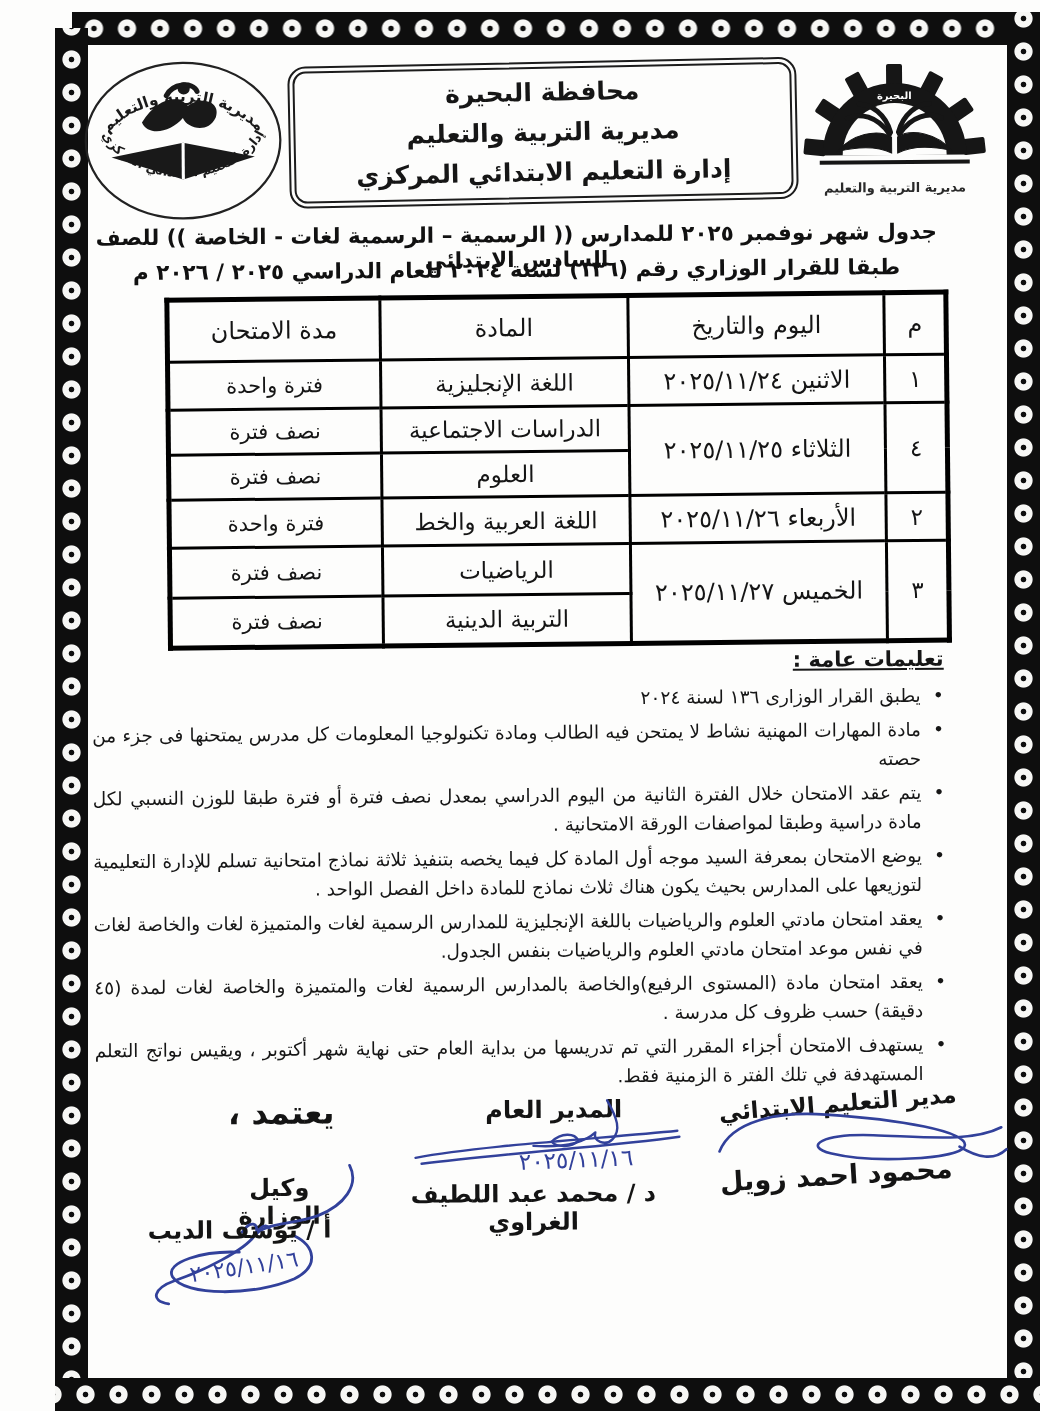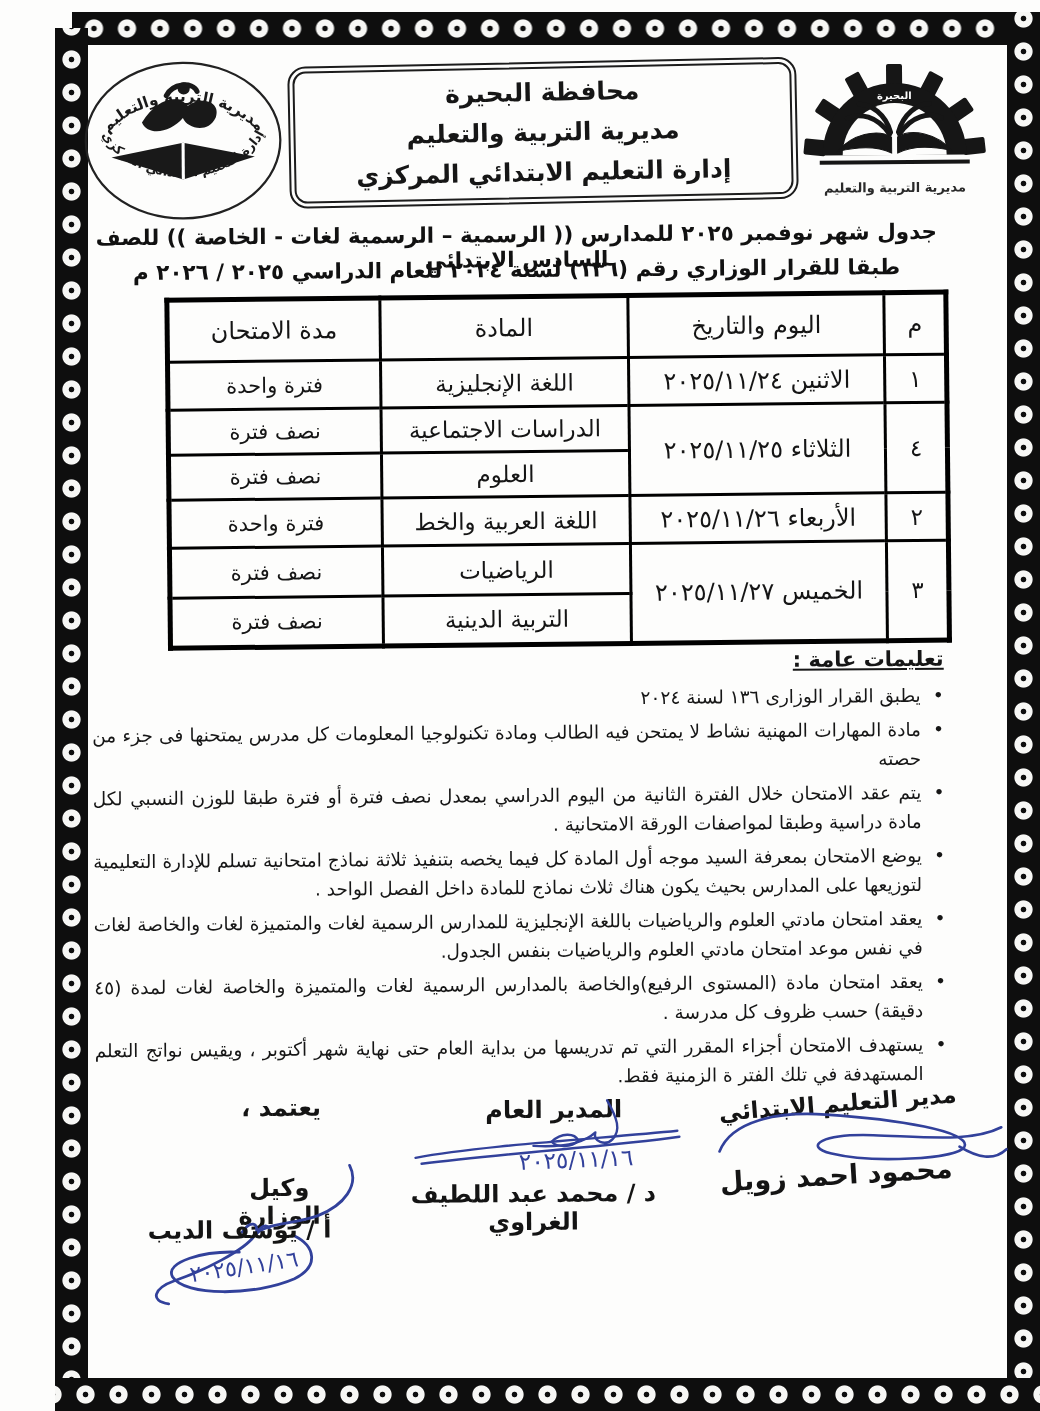--- a/index.html
+++ b/index.html
@@ -51,21 +51,21 @@
   .bullet{display:flex;gap:12px;margin-bottom:5px;font-size:18.5px;line-height:29px;}
   .bullet .dot{flex:0 0 auto;font-size:19px;line-height:29px;}
   .bullet .txt{text-align:justify;}
 
   
   .sig{position:absolute;font-weight:bold;color:#141414;}
   .sig-title-r{left:712px;top:1093px;width:245px;text-align:center;font-size:23px;transform:rotate(-4deg);}
   .sig-name-r{left:695px;top:1162px;width:275px;text-align:center;font-size:27px;transform:rotate(-3deg);letter-spacing:-1px;}
   .sig-title-c{left:468px;top:1096px;width:165px;text-align:center;font-size:24px;}
   .sig-name-c{left:382px;top:1180px;width:295px;text-align:center;font-size:24px;}
-  .sig-approve{left:218px;top:1092px;width:120px;text-align:center;font-size:24px;}
+  .sig-approve{left:218px;top:1092px;width:120px;text-align:center;font-size:32px;}
   .sig-title-l{left:203px;top:1172px;width:145px;text-align:center;font-size:24px;}
   .sig-name-l{left:133px;top:1214px;width:205px;text-align:center;font-size:24px;}
   .hand-date{position:absolute;color:#32419b;font-size:23px;letter-spacing:3px;font-weight:normal;}
   .hand-date-c{left:455px;top:1147px;width:235px;text-align:center;transform:rotate(-2deg);}
   .hand-date-l{left:142px;top:1252px;width:195px;text-align:center;transform:rotate(-8deg);font-size:22px;}
   .sigsvg{position:absolute;}
   .sig-ink{stroke:#32419b;fill:none;stroke-linecap:round;stroke-linejoin:round;}
 </style>
 </head>
 <body>

